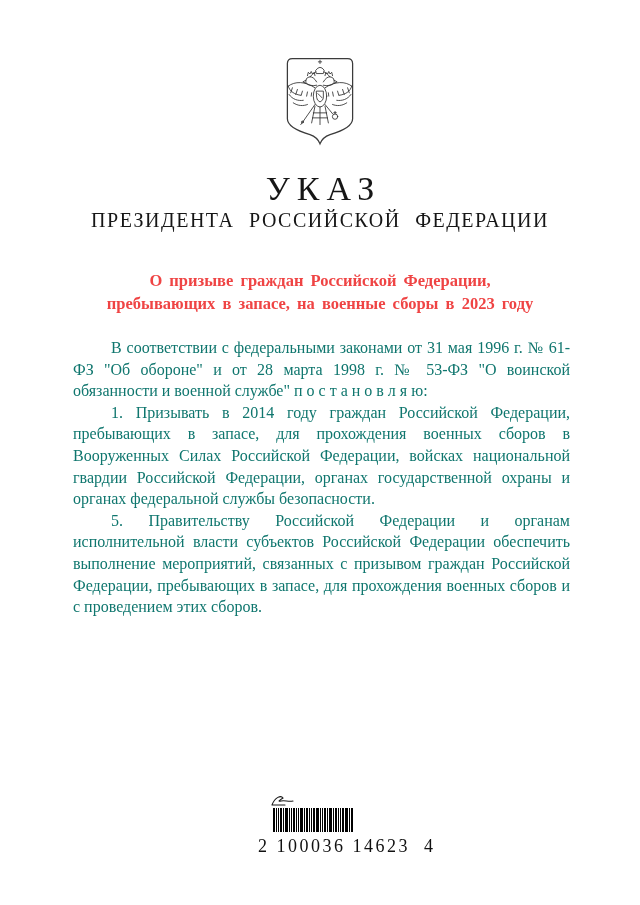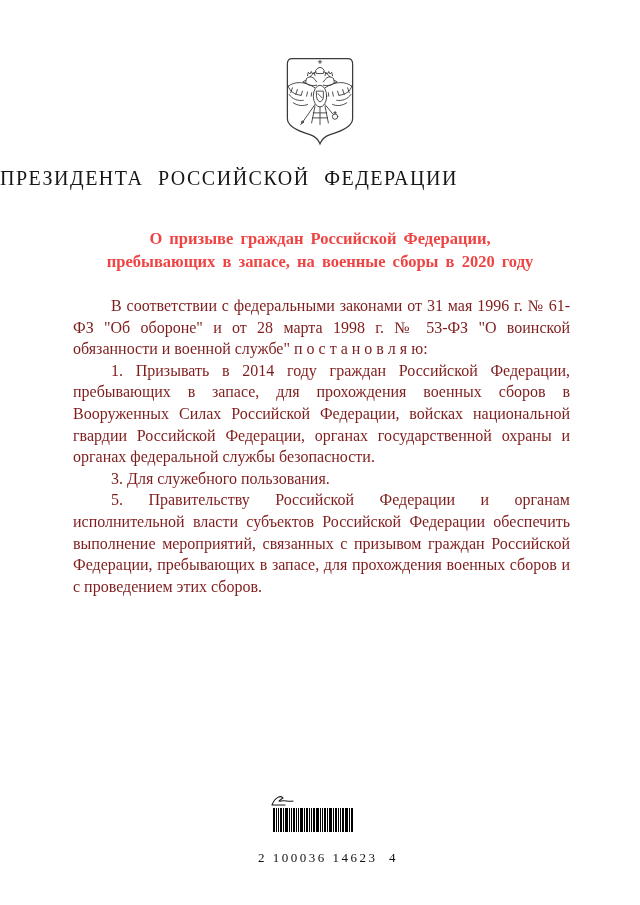--- a/index.html
+++ b/index.html
@@ -17,43 +17,43 @@
   }
   .h-ukaz{
     margin-top:17px;
     text-align:center;
     font-size:34px;
     letter-spacing:7px;
     text-indent:7px; 
     color:#161616;
   }
   .h-issuer{
-    margin-top:14px;
-    text-align:left;
+    margin-top:1px;
+    text-align:center;
     font-size:20px;
     letter-spacing:1.5px;
     word-spacing:8px;
     color:#161616;
   }
   .subject{
     margin-top:37px;
     text-align:center;
     font-weight:bold;
     font-size:16.5px;
     line-height:23px;
     word-spacing:3px;
     color:#ef4444;
   }
   .body-text{
     margin-top:22px;
     padding:0 70px 0 73px;
     font-size:16px;
     line-height:21.6px;
     text-align:justify;
-    color:#7f1d1d;
+    color:#0f766e;
   }
   .body-text p{
     margin:0;
     text-indent:38px;
   }
   .barcode-block{
     position:absolute;
     left:258px;
     top:794px;
     width:110px;
@@ -61,22 +61,22 @@
   }
   .scribble{
     display:block;
     margin:0 0 1px 12px;
   }
   .bars{
     display:block;
     margin:0 auto;
   }
   .barcode-num{
-    margin-top:18px;
-    font-size:13px;
+    margin-top:4px;
+    font-size:18px;
     letter-spacing:2.5px;
     white-space:pre;
     color:#111;
   }
 </style>
 </head>
 <body>
 
 <div class="page">
 
@@ -121,31 +121,31 @@
         <path d="M44,58 L30,78 M30,78 l-3,4"></path>
         <circle cx="29" cy="79" r="1.2"></circle>
 
         <path d="M56,58 L65,69"></path>
         <circle cx="68" cy="72.5" r="3.2"></circle>
         <path d="M68,69.3 v-3 M66.5,67.8 h3"></path>
       </g>
     </svg>
   </div>
 
+  <div class="h-ukaz">УКАЗ</div>
   <div class="h-issuer">ПРЕЗИДЕНТА РОССИЙСКОЙ ФЕДЕРАЦИИ</div>
 
   <div class="subject">
     <div>О призыве граждан Российской Федерации,</div>
-    <div>пребывающих в запасе, на военные сборы в 2020 году</div>
+    <div>пребывающих в запасе, на военные сборы в 2023 году</div>
   </div>
 
   <div class="body-text">
     <p>В соответствии с федеральными законами от 31 мая 1996 г. № 61-ФЗ "Об обороне" и от 28 марта 1998 г. № 53-ФЗ "О воинской обязанности и военной службе" п о с т а н о в л я ю:</p>
     <p>1. Призывать в 2014 году граждан Российской Федерации, пребывающих в запасе, для прохождения военных сборов в Вооруженных Силах Российской Федерации, войсках национальной гвардии Российской Федерации, органах государственной охраны и органах федеральной службы безопасности.</p>
-    <p>3. Для служебного пользования.</p>
     <p>5. Правительству Российской Федерации и органам исполнительной власти субъектов Российской Федерации обеспечить выполнение мероприятий, связанных с призывом граждан Российской Федерации, пребывающих в запасе, для прохождения военных сборов и с проведением этих сборов.</p>
   </div>
 
   <div class="barcode-block">
     <svg class="scribble" width="26" height="13" viewBox="0 0 26 13" xmlns="http://www.w3.org/2000/svg">
       <path d="M2,11 C5,3 11,1 13,4 C10,6 7,8 11,7 C15,6 18,8 23,7 M3,11 h12" fill="none" stroke="#1a1a1a" stroke-width="1.1" stroke-linecap="round"></path>
     </svg>
     <svg class="bars" width="80" height="24" viewBox="0 0 80 24" xmlns="http://www.w3.org/2000/svg">
       <g fill="#000">
         <rect x="0" width="2" height="24"></rect>

